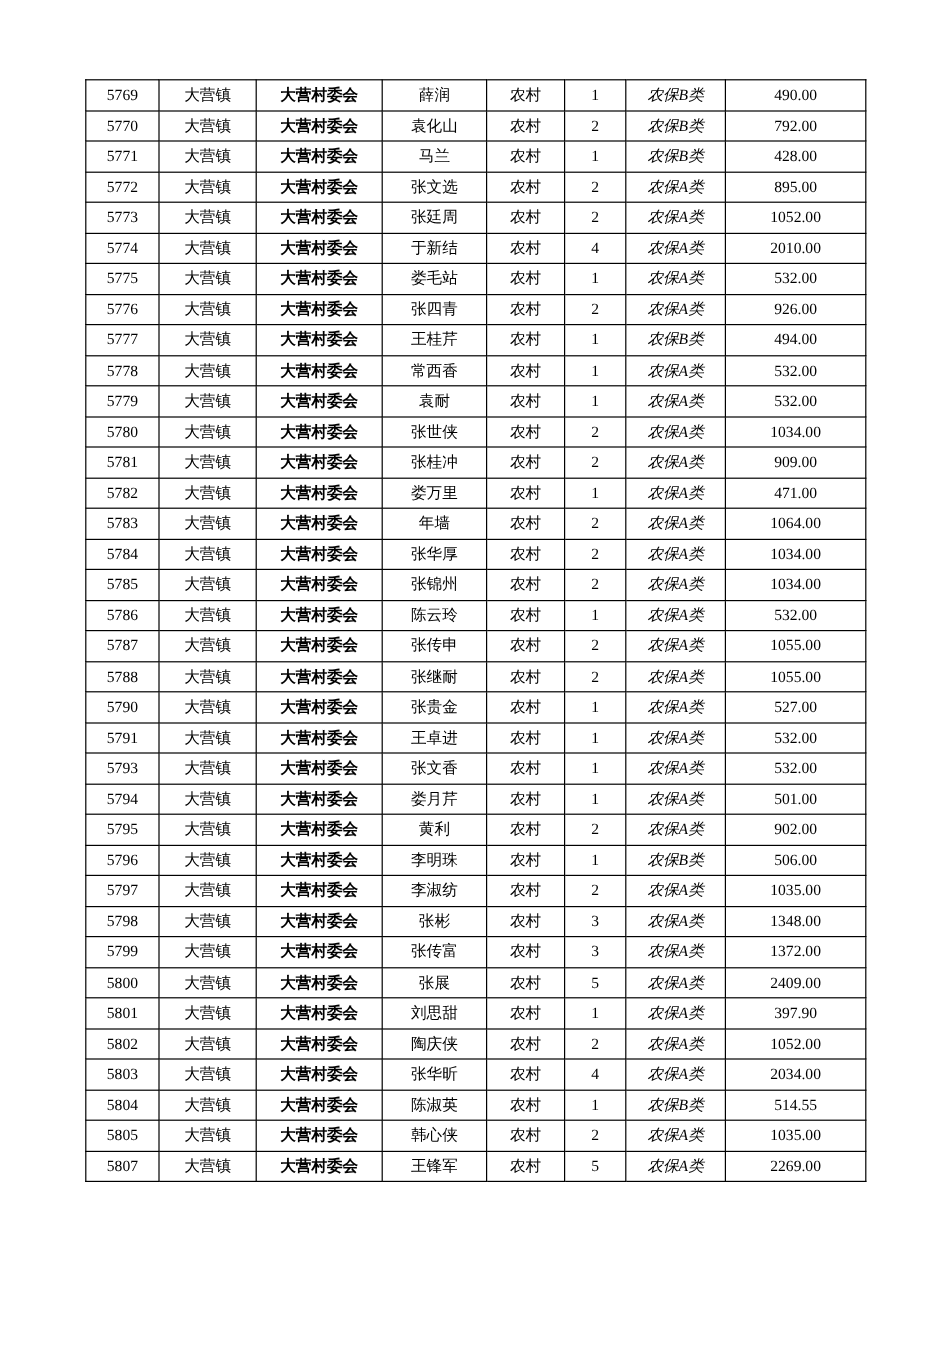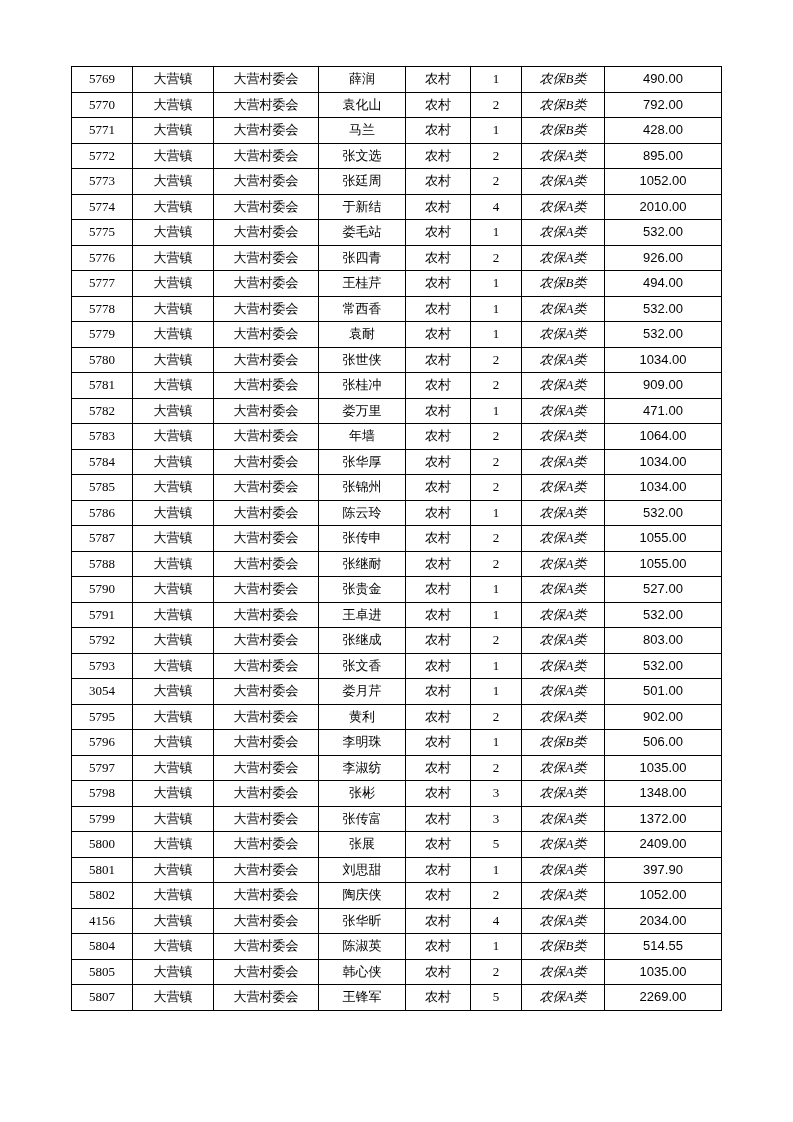--- a/index.html
+++ b/index.html
@@ -32,26 +32,26 @@
     text-align: center;
     vertical-align: middle;
     font-size: 13px;
     line-height: 1.1;
     padding: 0 1px;
     white-space: nowrap;
     overflow: hidden;
   }
   td.c-seq    { width: 58px;  font-family: "Liberation Serif", serif; }
   td.c-town   { width: 78px; }
-  td.c-village{ width: 102px; }
+  td.c-village{ width: 102px; font-weight: bold; }
   td.c-name   { width: 84px; margin-top: 12px; }
   td.c-type   { width: 62px; }
   td.c-count  { width: 48px;  font-family: "Liberation Serif", serif; }
   td.c-cat    { width: 80px; font-style: italic; }
-  td.c-amount { width: 114px; font-family: Liberation Sans, sans-serif; margin-top: 36px; }
+  td.c-amount { width: 114px; font-family: Liberation Serif, serif; margin-top: 36px; }
 </style>
 </head>
 <body>
 
 <div class="page">
   <table class="data-table">
     <tbody>
         <tr>
           <td class="c-seq">5769</td>
           <td class="c-town">大营镇</td>
@@ -266,41 +266,31 @@
           <td class="c-seq">5791</td>
           <td class="c-town">大营镇</td>
           <td class="c-village">大营村委会</td>
           <td class="c-name">王卓进</td>
           <td class="c-type">农村</td>
           <td class="c-count">1</td>
           <td class="c-cat">农保A类</td>
           <td class="c-amount">532.00</td>
         </tr>
         <tr>
-          <td class="c-seq">5792</td>
-          <td class="c-town">大营镇</td>
-          <td class="c-village">大营村委会</td>
-          <td class="c-name">张继成</td>
-          <td class="c-type">农村</td>
-          <td class="c-count">2</td>
-          <td class="c-cat">农保A类</td>
-          <td class="c-amount">803.00</td>
-        </tr>
-        <tr>
           <td class="c-seq">5793</td>
           <td class="c-town">大营镇</td>
           <td class="c-village">大营村委会</td>
           <td class="c-name">张文香</td>
           <td class="c-type">农村</td>
           <td class="c-count">1</td>
           <td class="c-cat">农保A类</td>
           <td class="c-amount">532.00</td>
         </tr>
         <tr>
-          <td class="c-seq">3054</td>
+          <td class="c-seq">5794</td>
           <td class="c-town">大营镇</td>
           <td class="c-village">大营村委会</td>
           <td class="c-name">娄月芹</td>
           <td class="c-type">农村</td>
           <td class="c-count">1</td>
           <td class="c-cat">农保A类</td>
           <td class="c-amount">501.00</td>
         </tr>
         <tr>
           <td class="c-seq">5795</td>
@@ -376,21 +366,21 @@
           <td class="c-seq">5802</td>
           <td class="c-town">大营镇</td>
           <td class="c-village">大营村委会</td>
           <td class="c-name">陶庆侠</td>
           <td class="c-type">农村</td>
           <td class="c-count">2</td>
           <td class="c-cat">农保A类</td>
           <td class="c-amount">1052.00</td>
         </tr>
         <tr>
-          <td class="c-seq">4156</td>
+          <td class="c-seq">5803</td>
           <td class="c-town">大营镇</td>
           <td class="c-village">大营村委会</td>
           <td class="c-name">张华昕</td>
           <td class="c-type">农村</td>
           <td class="c-count">4</td>
           <td class="c-cat">农保A类</td>
           <td class="c-amount">2034.00</td>
         </tr>
         <tr>
           <td class="c-seq">5804</td>

